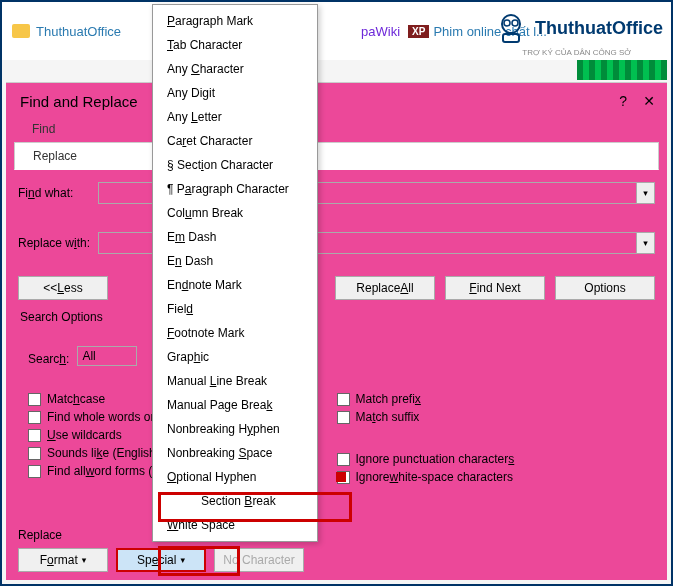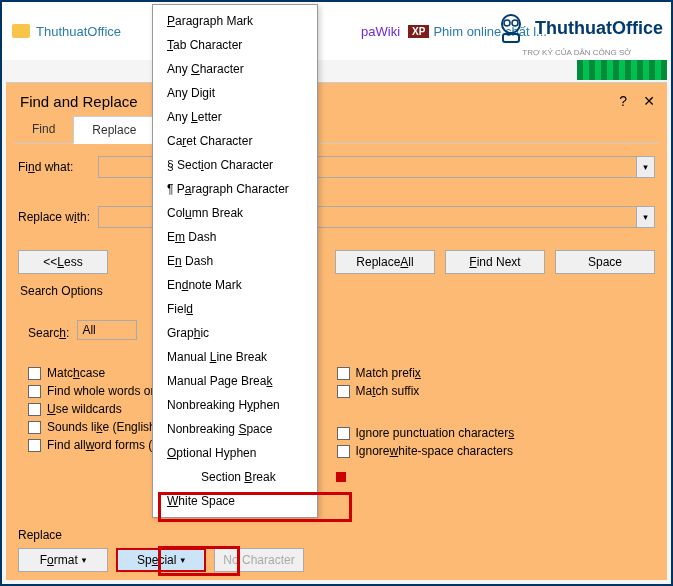--- a/index.html
+++ b/index.html
@@ -12,26 +12,26 @@
   .xp-badge { background: #7f1d1d; color: #fff; font-size: 10px; padding: 1px 4px; font-weight: bold; margin-left: 8px; }
   .tab-label3 { color: #2a7ab0; font-size: 13px; margin-left: 4px; }
   
   .logo-area { position: absolute; right: 8px; top: 6px; text-align: left; }
   .logo-icon { width: 40px; height: 40px; display: inline-block; vertical-align: middle; }
   .logo-text { display: inline-block; vertical-align: middle; font-size: 18px; font-weight: bold; color: #003a70; }
   .logo-sub { font-size: 8px; color: #888; display: block; text-align: center; }
   
   .green-strip { position: absolute; top: 58px; right: 4px; width: 90px; height: 20px; background: repeating-linear-gradient(90deg, #008c3a 0 6px, #00c050 6px 12px); }
   
-  .dialog { position: absolute; left: 4px; top: 80px; right: 4px; bottom: 4px; background: #fdba74; border-top: 1px solid #ccc; }
+  .dialog { position: absolute; left: 4px; top: 80px; right: 4px; bottom: 4px; background: #ec4899; border-top: 1px solid #ccc; }
   .dialog-title { font-size: 15px; padding: 10px 14px 6px; }
   .dialog-close { position: absolute; right: 12px; top: 10px; font-size: 14px; }
   .dialog-help { position: absolute; right: 40px; top: 10px; font-size: 14px; }
   
-  .tabs-row { border-bottom: 1px solid #ccc; margin: 0 8px; display: flex; }
+  .tabs-row { border-bottom: 1px solid #ccc; margin: 0 8px; display: flex; flex-direction: column; }
   .tab { padding: 6px 18px; font-size: 12px; color: #333; cursor: pointer; }
   .tab.active { border: 1px solid #ccc; border-bottom: 1px solid #fff; background: #fff; margin-bottom: -1px; }
   
   .field-row { display: flex; align-items: center; margin: 12px 12px 0; }
   .field-label { width: 80px; font-size: 12px; }
   .field-label u { text-decoration: underline; }
   .field-input { flex: 1; height: 22px; border: 1px solid #aaa; }
   .field-drop { width: 18px; height: 22px; border: 1px solid #aaa; border-left: none; background: #eee; display: flex; align-items: center; justify-content: center; font-size: 9px; }
   
   .btn-row { display: flex; gap: 10px; margin: 22px 12px 0; text-align: center; }
@@ -111,21 +111,21 @@
     <div class="field-label">Replace w<u>i</u>th:</div>
     <div class="field-input"></div>
     <div class="field-drop">▾</div>
   </div>
 
   <div class="btn-row">
     <div class="btn">&lt;&lt; <u>L</u>ess</div>
     <div class="spacer"></div>
     <div class="btn wide">Replace <u>A</u>ll</div>
     <div class="btn wide"><u>F</u>ind Next</div>
-    <div class="btn wide">Space</div>
+    <div class="btn wide">Options</div>
   </div>
 
   <div class="section-label">Search Options</div>
 
   <div class="search-row">
     <div class="search-label">Searc<u>h</u>:</div>
     <div class="search-select">
         <span>All</span>
       </div>
   </div>
@@ -164,20 +164,21 @@
   <div class="menu-item">Any Di<u>g</u>it</div>
   <div class="menu-item">Any <u>L</u>etter</div>
   <div class="menu-item">Ca<u>r</u>et Character</div>
   <div class="menu-item">§ Sect<u>i</u>on Character</div>
   <div class="menu-item">¶ P<u>a</u>ragraph Character</div>
   <div class="menu-item">Col<u>u</u>mn Break</div>
   <div class="menu-item">E<u>m</u> Dash</div>
   <div class="menu-item">E<u>n</u> Dash</div>
   <div class="menu-item">En<u>d</u>note Mark</div>
   <div class="menu-item">Fiel<u>d</u></div>
+  <div class="menu-item"><u>F</u>ootnote Mark</div>
   <div class="menu-item">Grap<u>h</u>ic</div>
   <div class="menu-item">Manual <u>L</u>ine Break</div>
   <div class="menu-item">Manual Page Brea<u>k</u></div>
   <div class="menu-item">Nonbreaking H<u>y</u>phen</div>
   <div class="menu-item">Nonbreaking <u>S</u>pace</div>
   <div class="menu-item"><u>O</u>ptional Hyphen</div>
   <div class="menu-item highlighted">Section <u>B</u>reak</div>
   <div class="menu-item"><u>W</u>hite Space</div>
 </div>
 

